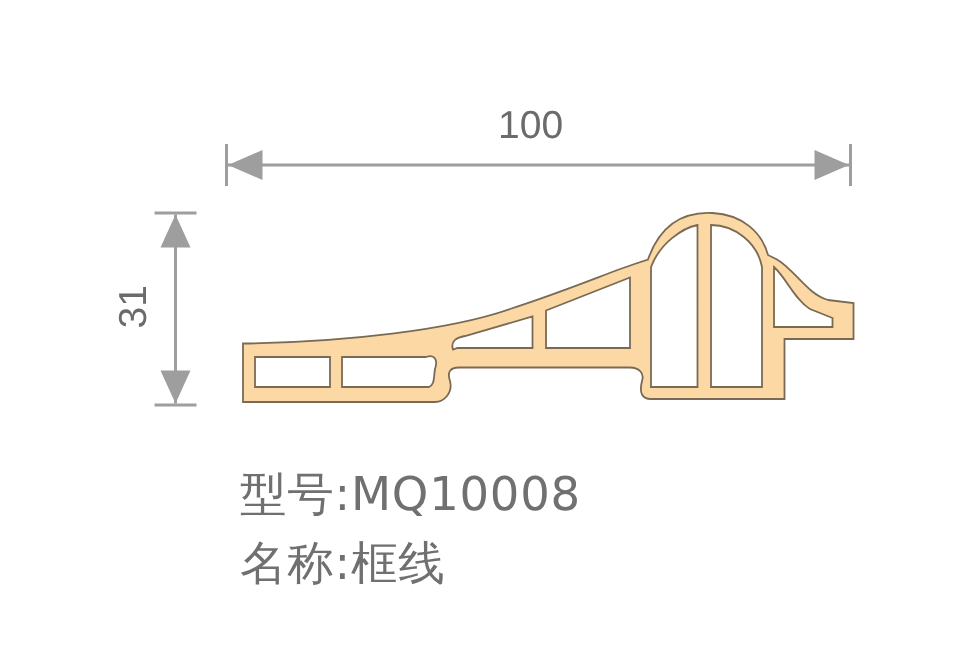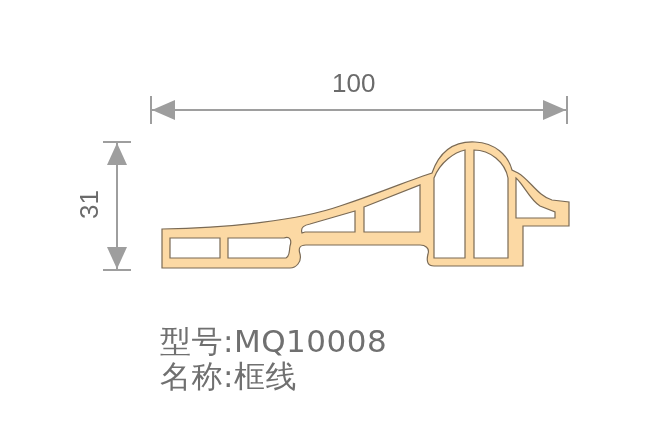--- a/index.html
+++ b/index.html
@@ -3,21 +3,21 @@
 <meta charset="utf-8">
 <style>
   html, body { margin:0; padding:0; background:#ffffff; }
   body { width:652px; height:440px; position:relative; overflow:hidden;
          font-family:"DejaVu Sans", "Liberation Sans", sans-serif; }
   .canvas { position:absolute; left:0; top:0; width:652px; height:440px; }
   .dim-text { position:absolute; color:#6b6b6b; font-size:26px; font-family:"Liberation Sans", "DejaVu Sans", sans-serif; }
   #width-label { left:332px; top:68px; width:70px; }
   #height-label { left:64px; top:189px; width:50px; text-align:center; transform:rotate(-90deg); transform-origin:center; }
   .info { position:absolute; left:160px; color:#707070; font-size:31px; line-height:36px; letter-spacing:0.5px; font-family:"DejaVu Sans", "Liberation Sans", sans-serif; }
-  #model-line { top:312px;margin-top:11px; }
+  #model-line { top:312px; }
   #name-line { top:358px; }
 </style>
 </head>
 <body>
 
 <svg class="canvas" viewBox="0 0 652 440" xmlns="http://www.w3.org/2000/svg">
 
   <g stroke="#9e9e9e" fill="#9e9e9e">
     <line x1="151" y1="96" x2="151" y2="124" stroke-width="2"></line>
     <line x1="567" y1="96" x2="567" y2="124" stroke-width="2"></line>

